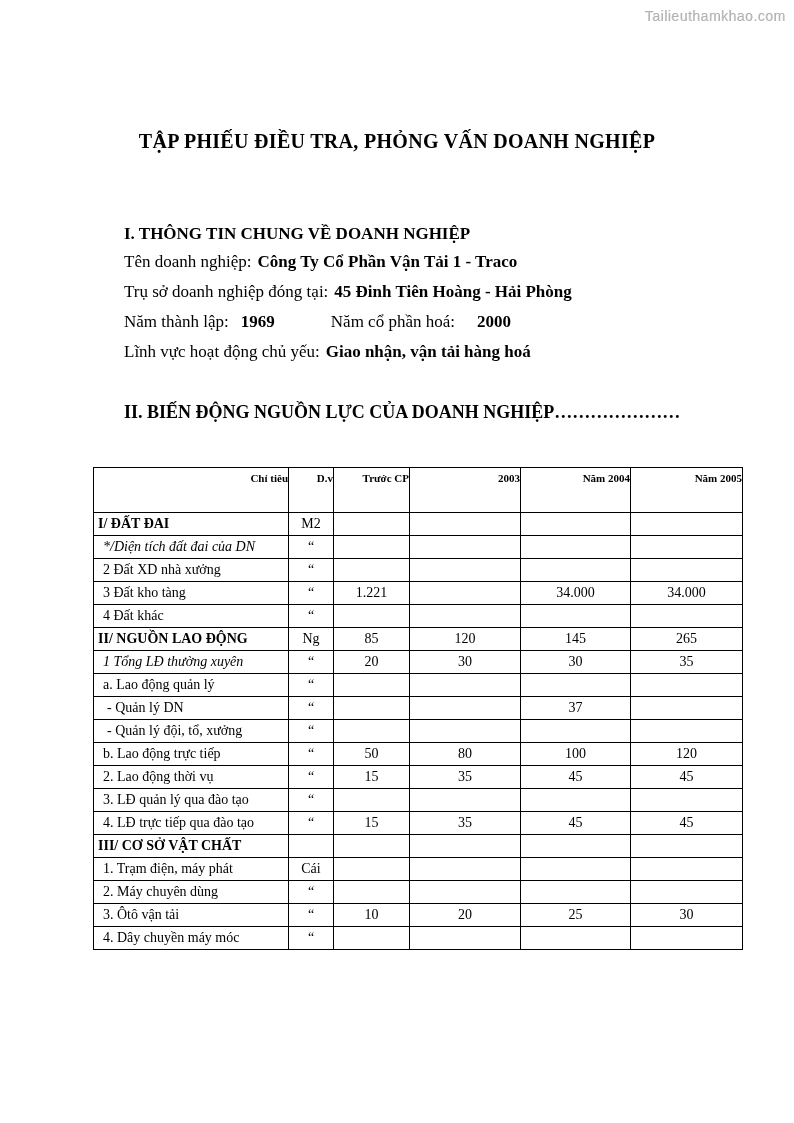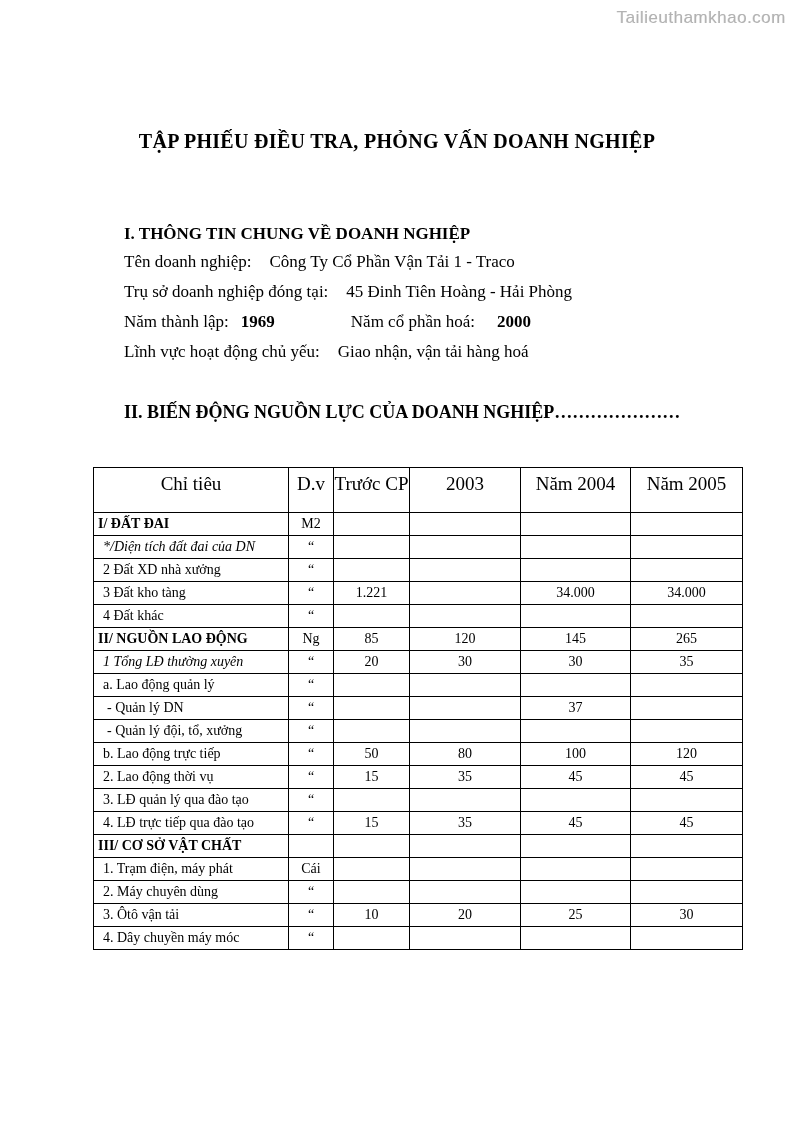--- a/index.html
+++ b/index.html
@@ -9,68 +9,68 @@
     font-family: "Liberation Serif", "DejaVu Serif", serif;
     color: #000;
     position: relative;
     overflow: hidden;
   }
   .page { position: relative; width: 794px; height: 1123px; background: #fff; }
 
   .watermark {
     position: absolute; top: 8px; right: 8px;
     font-family: "Liberation Sans", "DejaVu Sans", sans-serif;
-    font-size: 17px; letter-spacing: 0.5px;
+    font-size: 14px; letter-spacing: 0.5px;
     color: #b2b2b2;
     text-shadow: 0.5px 0.5px 0 #ffffff, -0.5px -0.5px 0 #d9d9d9;
   }
 
   .doc-title {
     position: absolute; top: 130px; left: 0; width: 100%;
     text-align: center; font-size: 20px; font-weight: bold;
     letter-spacing: 0.3px;
   }
   .doc-subtitle {
     position: absolute; top: 164px; left: 0; width: 100%;
     text-align: center; font-size: 17px; font-style: italic;
   }
 
   .s1-heading {
     position: absolute; top: 224px; left: 124px;
     font-size: 17px; font-weight: bold;
   }
   .info-line { position: absolute; left: 124px; font-size: 17px; white-space: nowrap; }
-  .info-line .val { font-weight: normal; margin-left: 18px; }
+  .info-line .val { font-weight: bold; margin-left: 6px; }
   .line-0 { top: 252px; }
   .line-1 { top: 282px; }
   .line-2 { top: 312px; }
   .line-3 { top: 342px; }
   .line-2 .val1 { font-weight: bold; margin-left: 12px; }
-  .line-2 .lab2 { margin-left: 76px; }
+  .line-2 .lab2 { margin-left: 56px; }
   .line-2 .val2 { font-weight: bold; margin-left: 22px; }
 
   .s2-heading {
     position: absolute; top: 402px; left: 124px;
     font-size: 18px; font-weight: bold;
   }
 
   table.res {
     position: absolute; top: 467px; left: 93px;
     width: 649px; table-layout: fixed;
     border-collapse: collapse;
     font-size: 14px;
   }
   table.res th, table.res td {
     border: 1px solid #000;
     overflow: hidden; white-space: nowrap;
   }
   table.res th {
     height: 45px; vertical-align: top;
-    padding-top: 3px; text-align: center;
-    font-weight: normal; font-size: 19px;
+    padding-top: 3px; text-align: right;
+    font-weight: bold; font-size: 11px;
     white-space: normal; line-height: 1.4;
   }
   table.res td { height: 23px; vertical-align: middle; padding: 0 2px; }
   td.c { text-align: center; }
   td.label { text-align: left; }
   .bold { font-weight: bold; }
   .italic { font-style: italic; }
   .ind0 { padding-left: 4px !important; }
   .ind1 { padding-left: 9px !important; }
   .ind2 { padding-left: 13px !important; }

